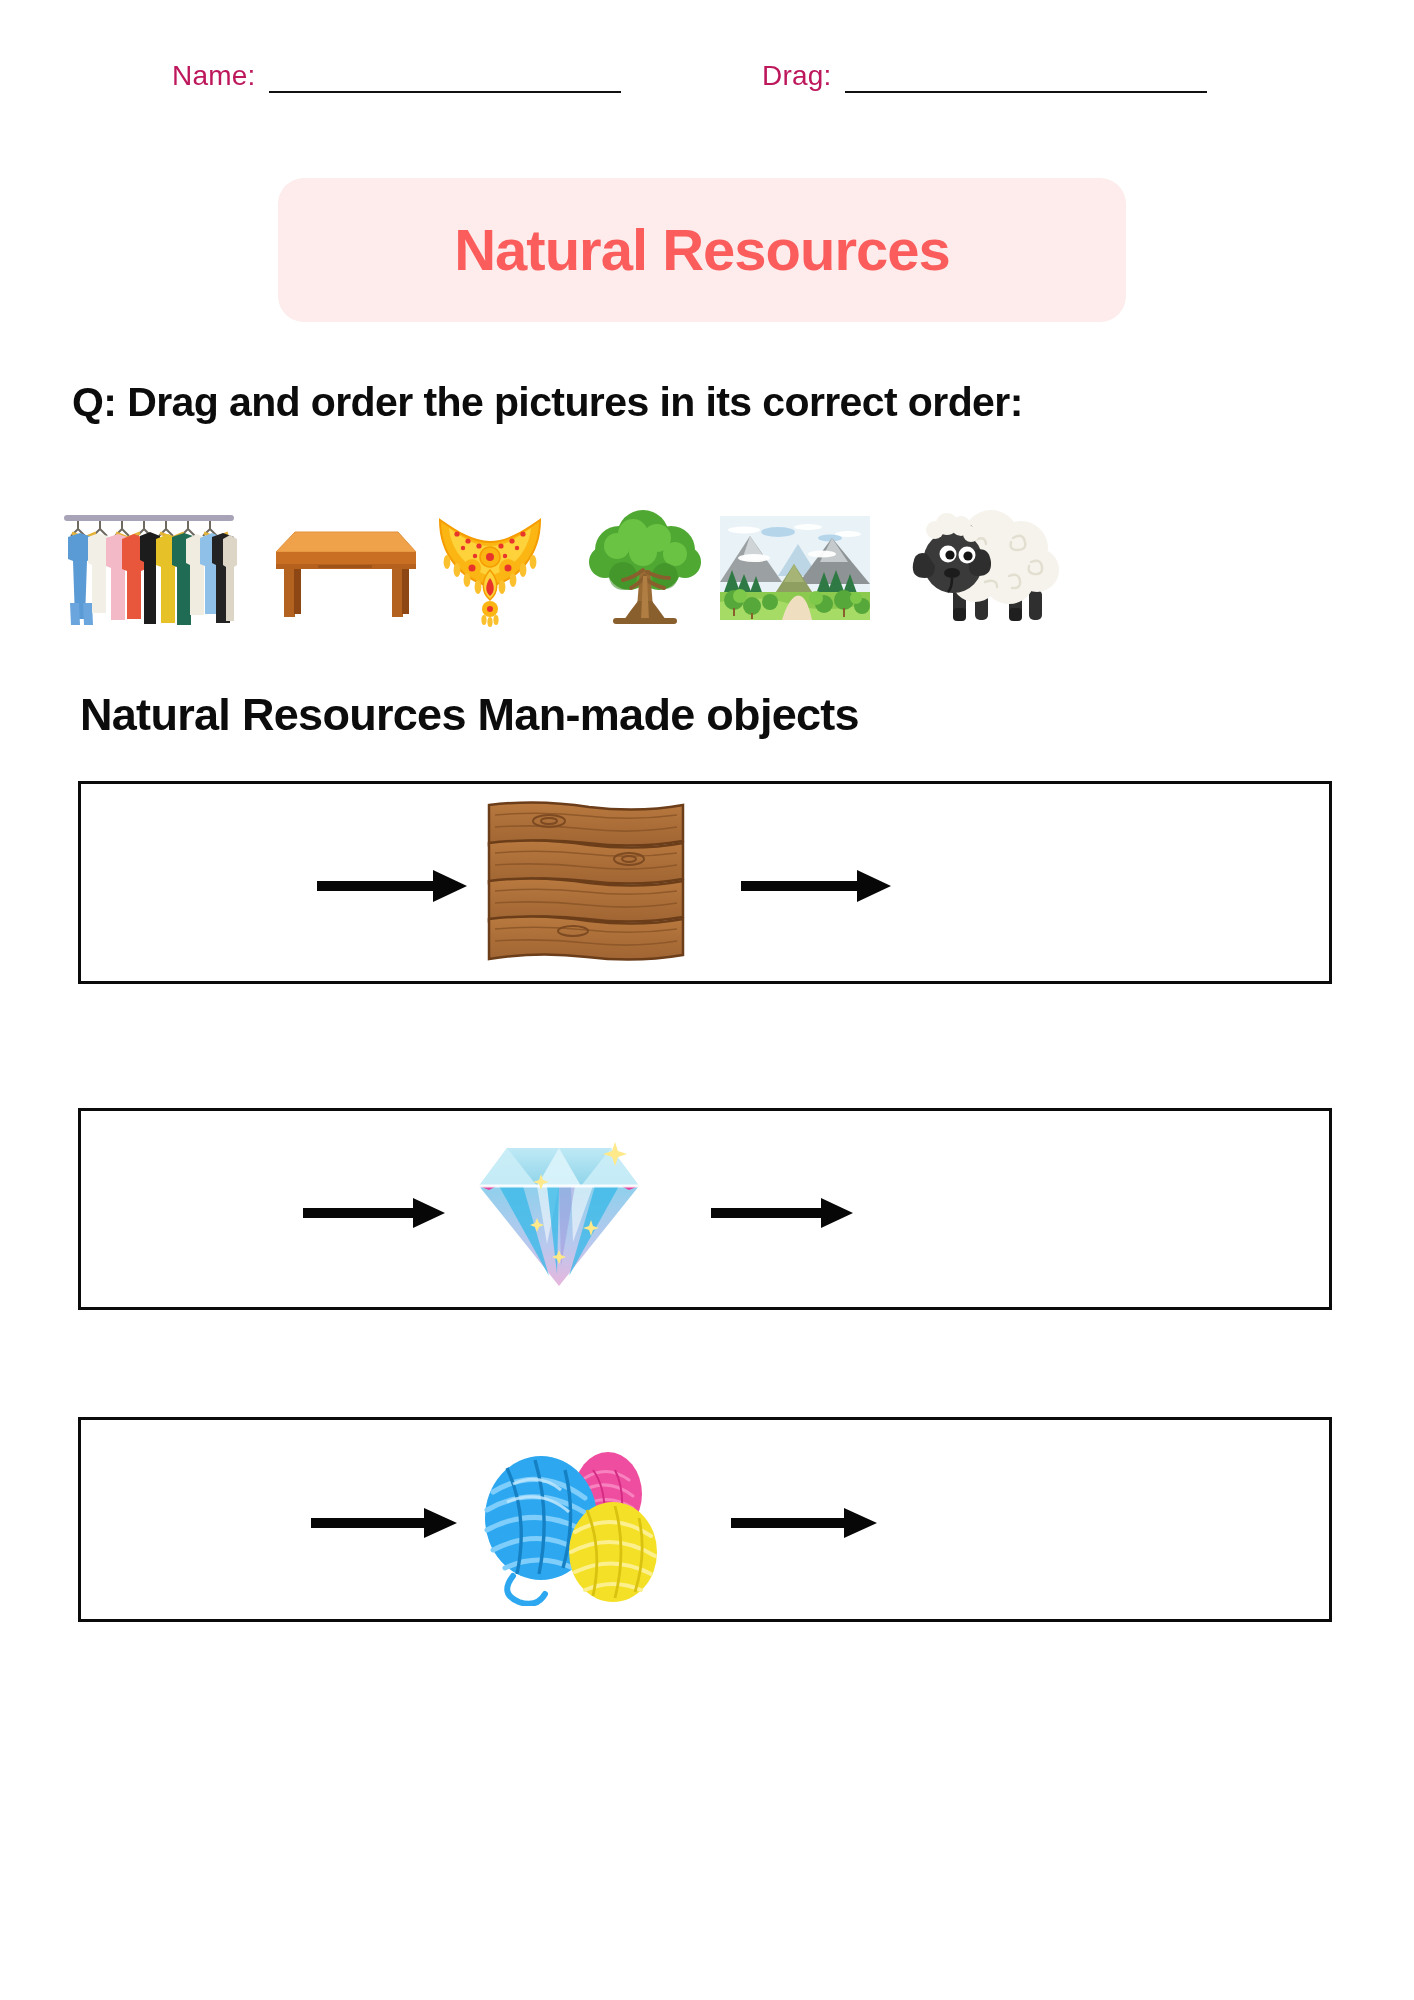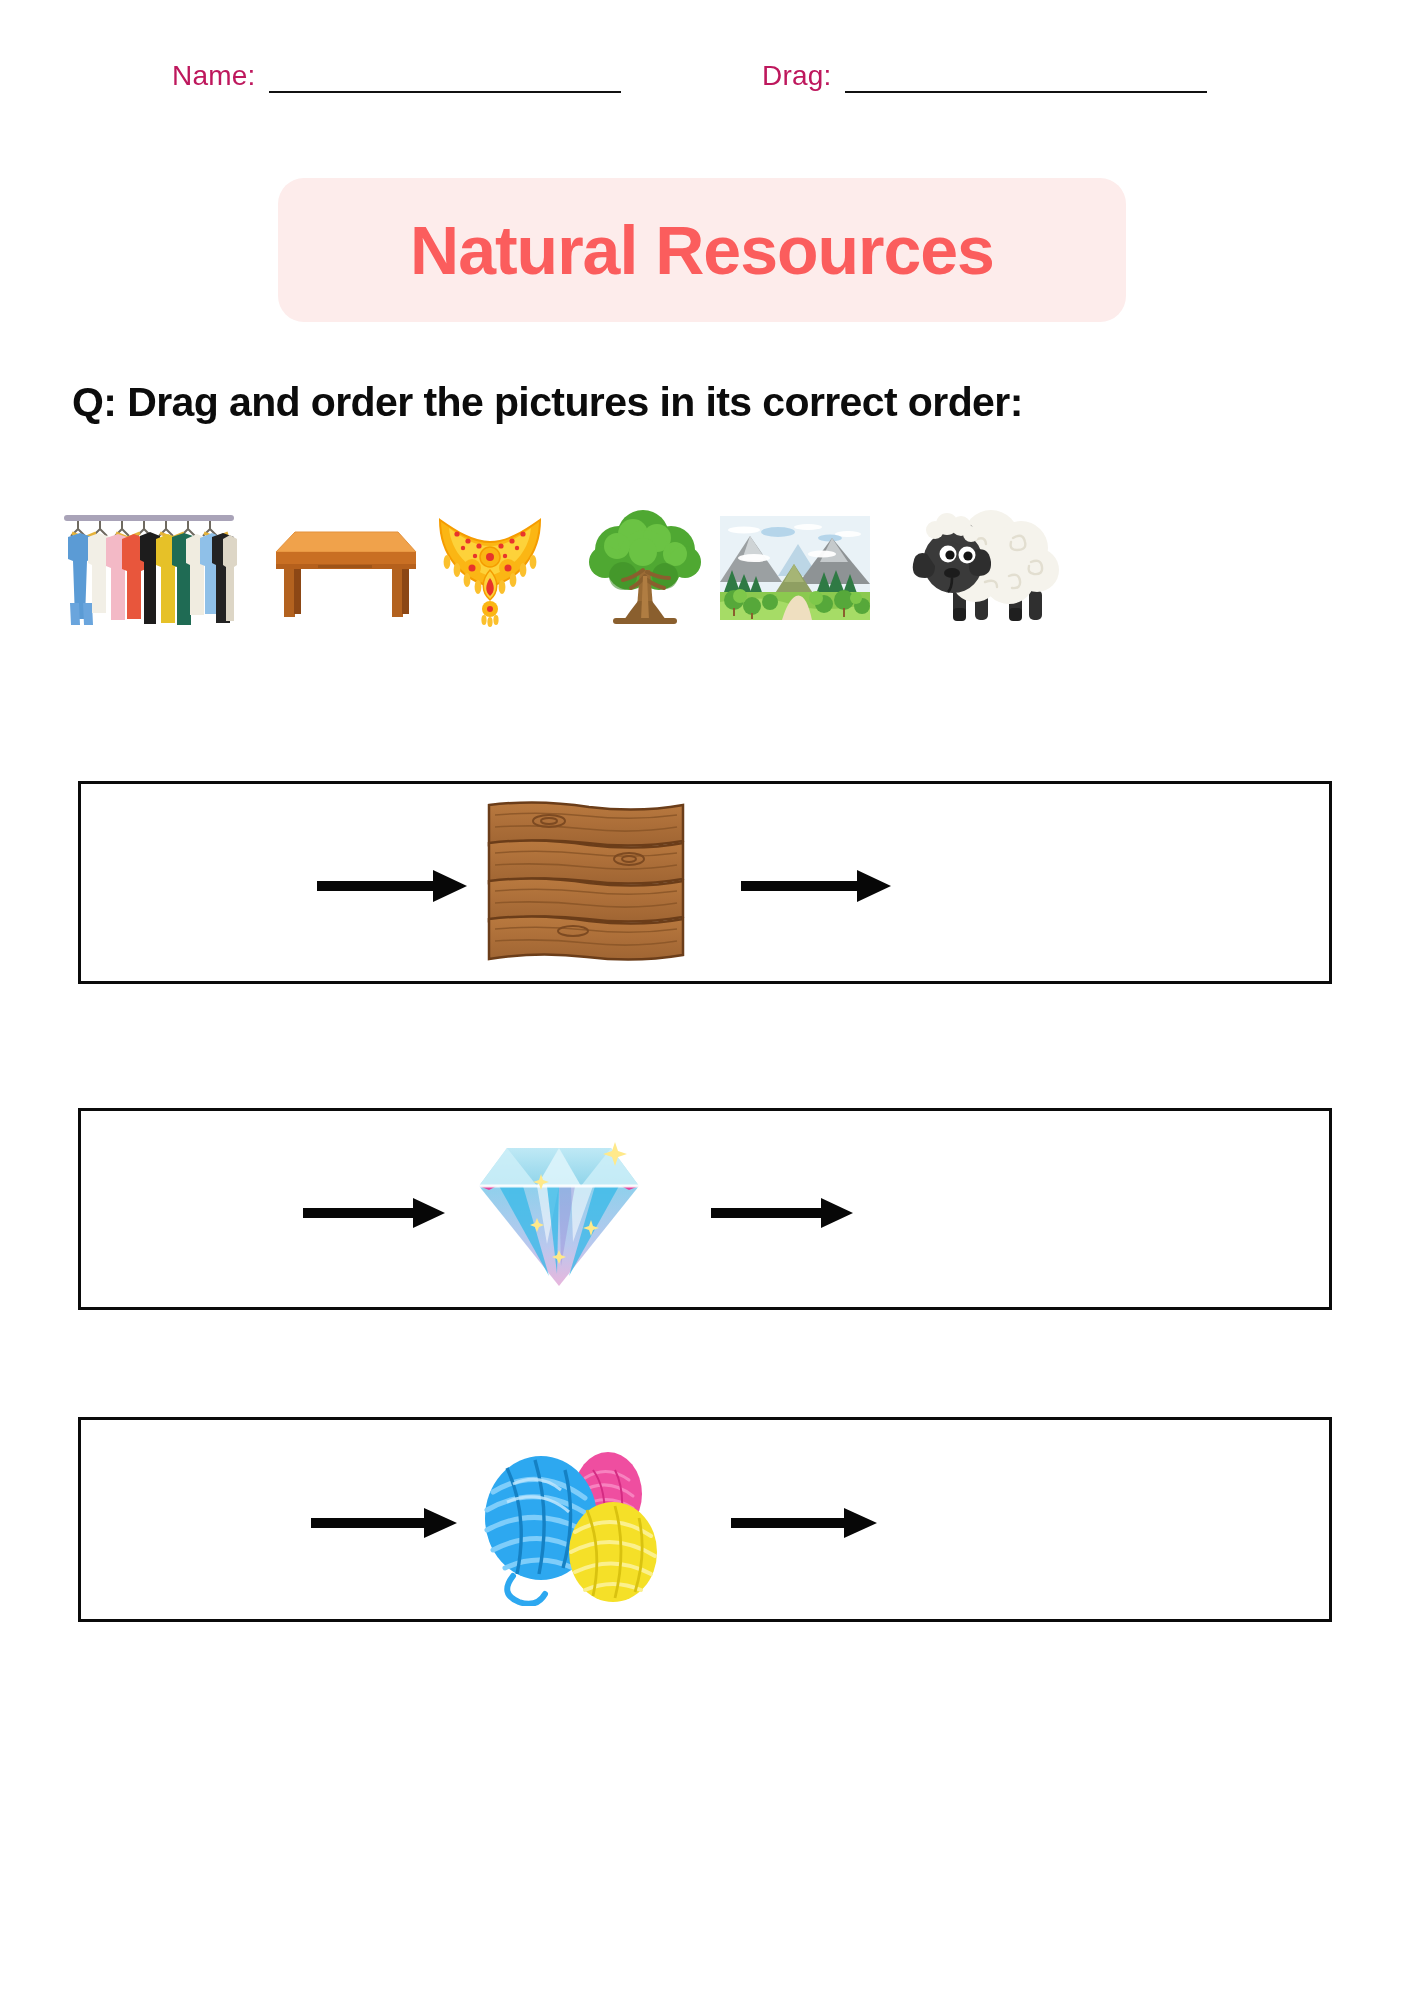--- a/index.html
+++ b/index.html
@@ -26,21 +26,21 @@
   .nd-group.date .nd-line { width:362px; }
 
   
   .banner {
     position:absolute; left:278px; top:178px;
     width:848px; height:144px;
     background:#fdeceb; border-radius:26px;
     display:flex; align-items:center; justify-content:center;
   }
   .banner-title {
-    font-size:68px; font-weight:bold; color:#fb5d5d;
+    font-size:58px; font-weight:bold; color:#fb5d5d;
     letter-spacing:-1px; line-height:1; white-space:nowrap;
     font-family:"Liberation Sans", sans-serif;
   }
 
   
   .question {
     position:absolute; left:72px; top:380px; width:1300px;
     font-size:41px; font-weight:bold; color:#0c0c0c;
     letter-spacing:-.6px; line-height:1.1; white-space:nowrap;
     font-family:"Liberation Sans", sans-serif;
@@ -323,20 +323,21 @@
         <circle cx="43" cy="50" r="8.5" fill="#ffffff"></circle>
         <circle cx="62" cy="51" r="8.5" fill="#ffffff"></circle>
         <circle cx="45" cy="51" r="4.6" fill="#141414"></circle>
         <circle cx="63" cy="52" r="4.6" fill="#141414"></circle>
         <ellipse cx="47" cy="69" rx="8" ry="5" fill="#1c1c1c"></ellipse>
         <path d="M47 74 q0 10 -4 14" stroke="#1c1c1c" stroke-width="2.6" fill="none"></path>
       </svg>
     </div>
   </div>
 
+  <div class="subheads">Natural Resources Man-made objects</div>
 
   <div class="abox b1">
     <div class="abox-inner">
       <span class="arrow" style="left:236px; top:84px;">
         <svg width="152" height="36" viewBox="0 0 152 36">
           <path d="M0 13 h116 v-11 l34 16 l-34 16 v-11 h-116 z" fill="#070707"></path>
         </svg>
       </span>
       <span class="box-art" style="left:402px; top:15px;">
         <svg width="205" height="162" viewBox="0 0 205 162">

